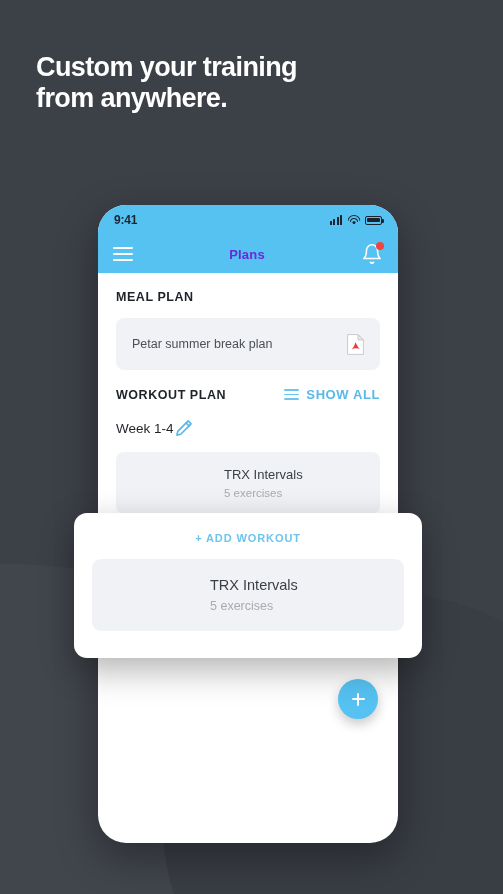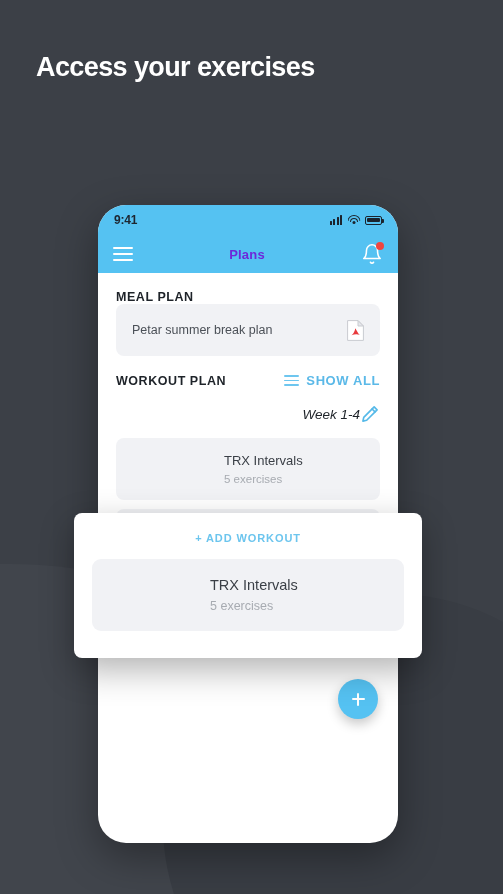--- a/index.html
+++ b/index.html
@@ -87,31 +87,31 @@
     font-size:12.5px; font-weight:bold; color:#1e2329;
     letter-spacing:.55px; padding-top:17px;
   }
   .sec-row{ display:flex; align-items:center; justify-content:space-between; padding-top:17px;}
   .show-all{ display:flex; align-items:center; gap:7px; cursor:pointer;}
   .list-ico{ display:flex; flex-direction:column; gap:3px; width:15px;}
   .list-ico i{ height:1.6px; background:#6ec6ef; border-radius:1px; display:block;}
   .show-all-label{ color:#5bb9e8; font-size:13px; font-weight:bold; letter-spacing:.6px;}
 
   .meal-card{
-    height:52px;
+    margin-top:14px; height:52px;
     background:#f1f2f5; border-radius:8px;
     display:flex; align-items:center; justify-content:space-between;
     padding:0 16px;
   }
   .meal-name{ color:#4b5057; font-size:12.5px; }
 
   .pdf-ico{ width:17px; height:21px; position:relative; }
   .pdf-ico svg{ display:block; }
 
-  .week-block{ margin-top:16px; display:flex; align-items:center; justify-content:flex-end;font-style:italic;}
+  .week-block{ margin-top:16px; display:flex; align-items:center; justify-content:flex-start;}
   .week-title{ color:#1e2329; font-size:13.5px; }
   .week-sub{ color:#a7abb1; font-size:11px; margin-top:6px; }
   .pencil{ width:20px; height:20px; cursor:pointer;}
 
   
   .wlist{ margin-top:14px; display:flex; flex-direction:column; gap:9px;}
   .wrow{
     height:62px; background:#f1f2f5; border-radius:8px;
     display:flex; align-items:center; overflow:hidden;
   }
@@ -129,21 +129,21 @@
     cursor:pointer;
   }
   .fab::before, .fab::after{ content:''; position:absolute; background:#fff; border-radius:1px;}
   .fab::before{ width:13px; height:1.6px; }
   .fab::after{ width:1.6px; height:13px; }
 
   
   .overlay{
     position:absolute; left:74px; top:513px;
     width:348px; height:145px;
-    background:#fff; border-radius:8px;
+    background:#fff; border-radius:13px;
     box-shadow:0 12px 34px rgba(0,0,0,.30);
     z-index:7;
     padding:0 18px;
   }
   .add-workout{
     text-align:center; color:#6cc5ee; font-size:11px;
     font-weight:bold; letter-spacing:.9px; padding-top:19px; cursor:pointer;
   }
   .ov-row{
     margin-top:15px; height:72px; background:#f1f2f5; border-radius:9px;
@@ -194,21 +194,22 @@
 </style>
 </head>
 <body>
 
 <div class="bg-layer">
   <div class="bg-curve-left"></div>
   <div class="bg-curve-right"></div>
 </div>
 
 <div class="headline">
-  <div>Access your exercises</div>
+  <div>Custom your training</div>
+  <div>from anywhere.</div>
 </div>
 
 <div class="phone">
 
   <div class="statusbar">
     <span class="status-time">9:41</span>
     <span class="status-icons">
       <span class="sig">
           <i></i>
           <i></i>

